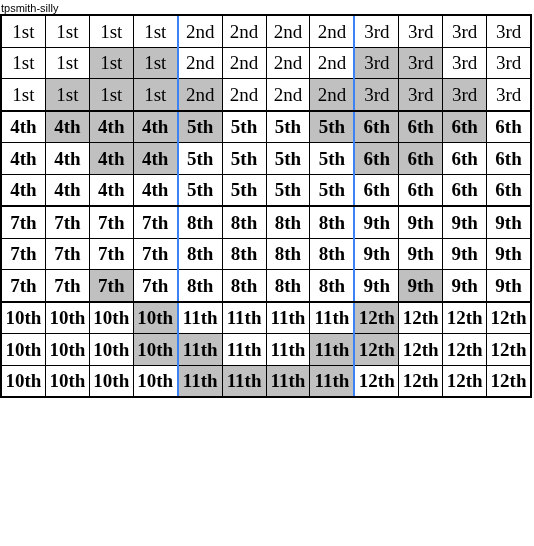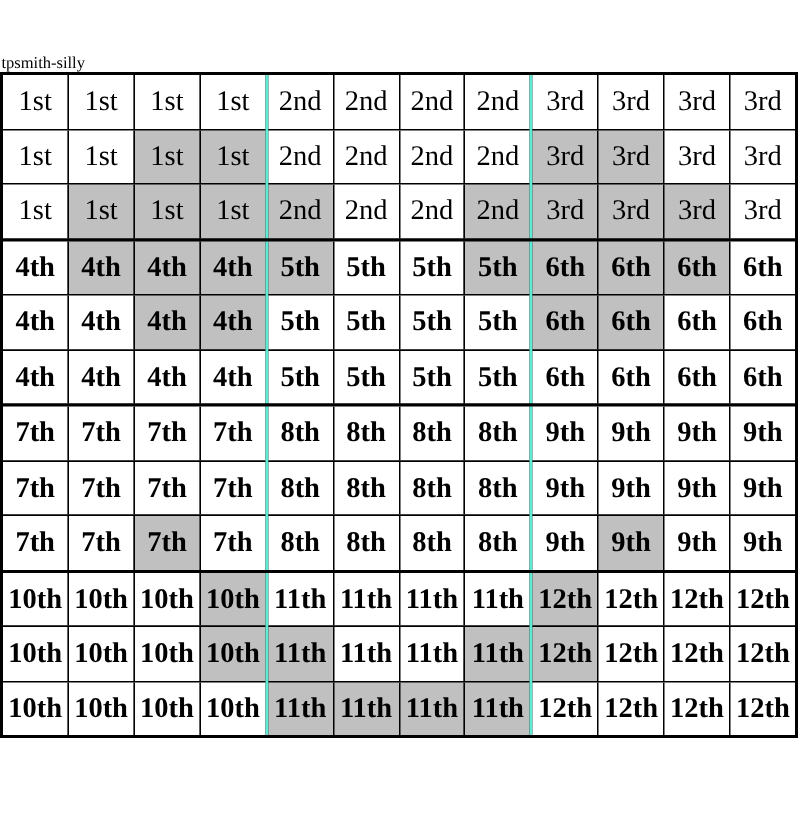--- a/index.html
+++ b/index.html
@@ -13,26 +13,25 @@
     font-family: "Liberation Serif", "DejaVu Serif", serif;
     overflow: hidden;
   }
   #title {
     font-size: 11px;
     line-height: 12px;
     color: #000000;
     padding: 2px 0 0 1px;
     height: 12px;
     white-space: nowrap;
-    font-family: Liberation Serif, serif;
-    margin-top: 34px;
+    font-family: Liberation Sans, sans-serif;
   }
   #grid-wrap {
     width: 532px;
-    height: 444px;
+    height: 384px;
     box-sizing: border-box;
     border: 2px solid #000000;
     background: #000000;
     display: flex;
     flex-direction: column;
   }
   .block-row {
     display: flex;
     flex: 1 1 0;
     min-height: 0;
@@ -41,21 +40,21 @@
     border-top: 2px solid #000000;
     font-weight: bold;
   }
   .block {
     display: flex;
     flex-direction: column;
     flex: 1 1 0;
     min-width: 0;
   }
   .block + .block {
-    border-left: 2px solid #5eead4;
+    border-left: 2px solid #3b82f6;
   }
   .cell-row {
     display: flex;
     flex: 1 1 0;
     min-height: 0;
   }
   .cell-row + .cell-row {
     border-top: 1px solid #000000;
   }
   .cell {

